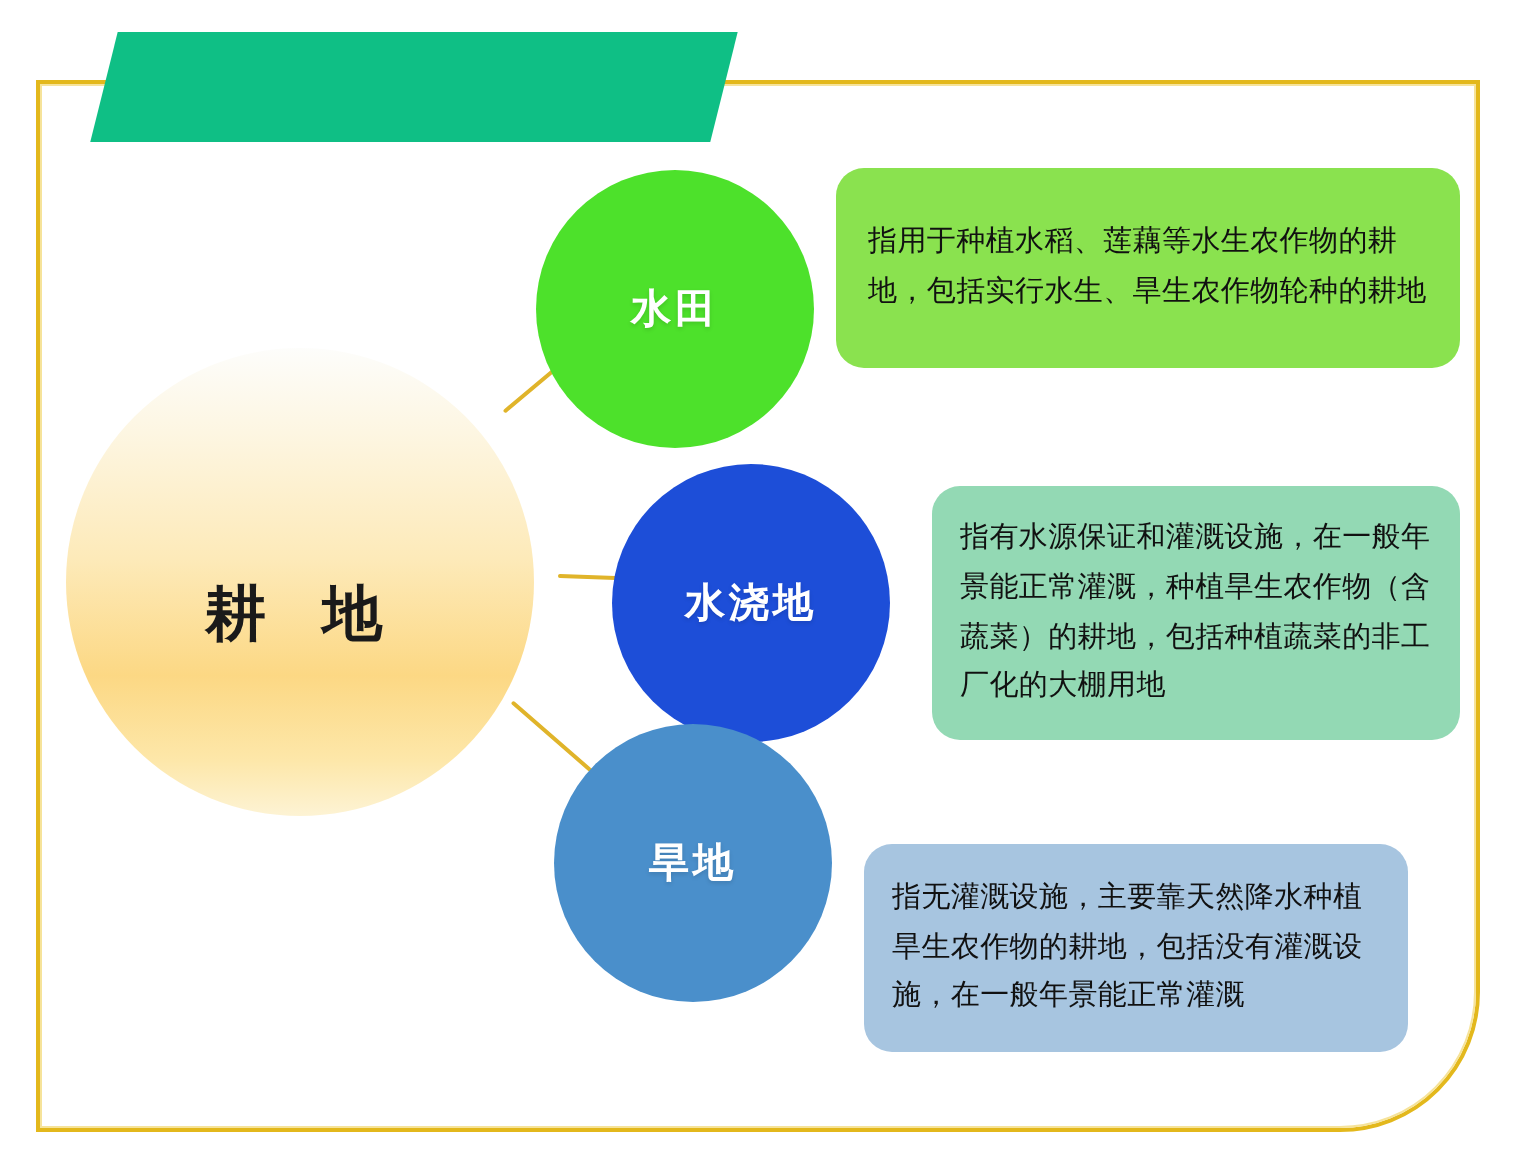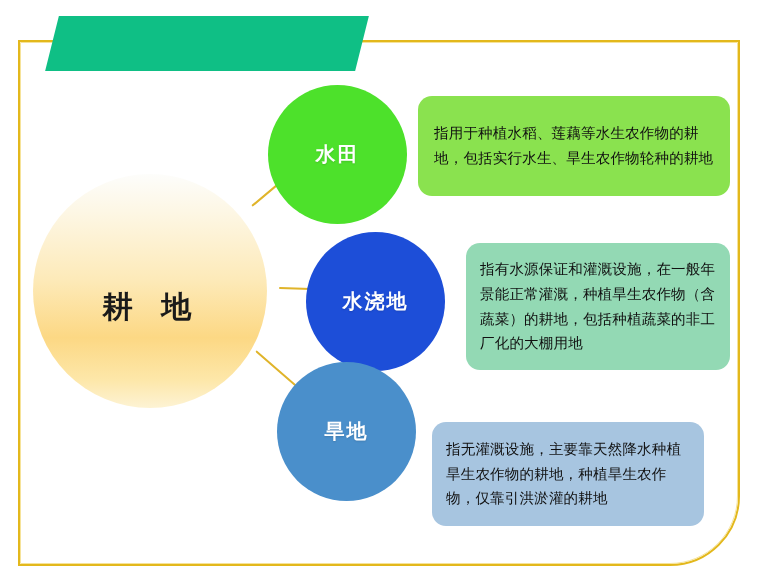--- a/index.html
+++ b/index.html
@@ -174,21 +174,21 @@
     box-sizing: border-box;
     display: flex;
     align-items: center;
     z-index: 4;
     color: #111111;
     font-size: 14.5px;
     line-height: 1.72;
     letter-spacing: 0.2px;
   }
   .callout-paddy {
-    left: 418px; top: 96px;
+    left: 418px; top: 84px;
     width: 312px; height: 100px;
     background: #8ae24f;
     padding: 6px 16px 6px 16px;
   }
   .callout-irrigated {
     left: 466px; top: 243px;
     width: 264px; height: 127px;
     background: #93d9b4;
     padding: 6px 14px 6px 14px;
   }
@@ -228,16 +228,16 @@
     <span>水浇地</span>
   </div>
   <div class="callout callout-irrigated">
     <span>指有水源保证和灌溉设施，在一般年景能正常灌溉，种植旱生农作物（含蔬菜）的耕地，包括种植蔬菜的非工厂化的大棚用地</span>
   </div>
 
   <div class="node node-dry">
     <span>旱地</span>
   </div>
   <div class="callout callout-dry">
-    <span>指无灌溉设施，主要靠天然降水种植旱生农作物的耕地，种植旱生农作物，仅靠引洪淤灌的耕地</span>
+    <span>指无灌溉设施，主要靠天然降水种植旱生农作物的耕地，包括没有灌溉设施，在一般年景能正常灌溉</span>
   </div>
 
 </div>
 
 </body></html>

